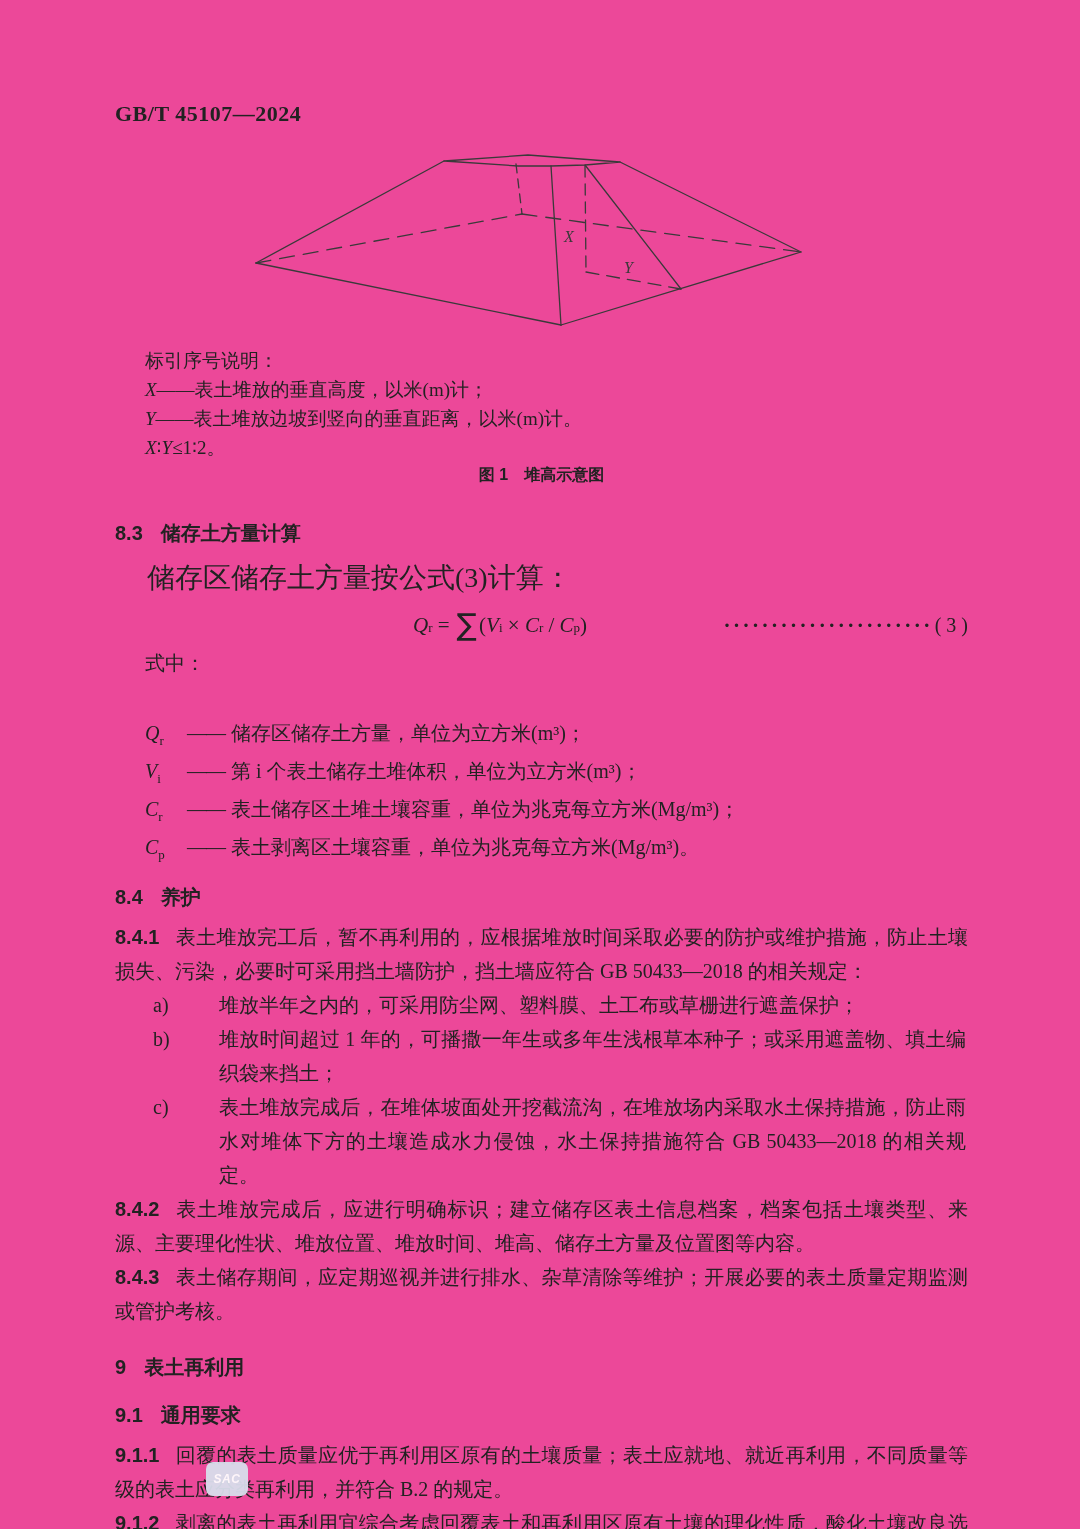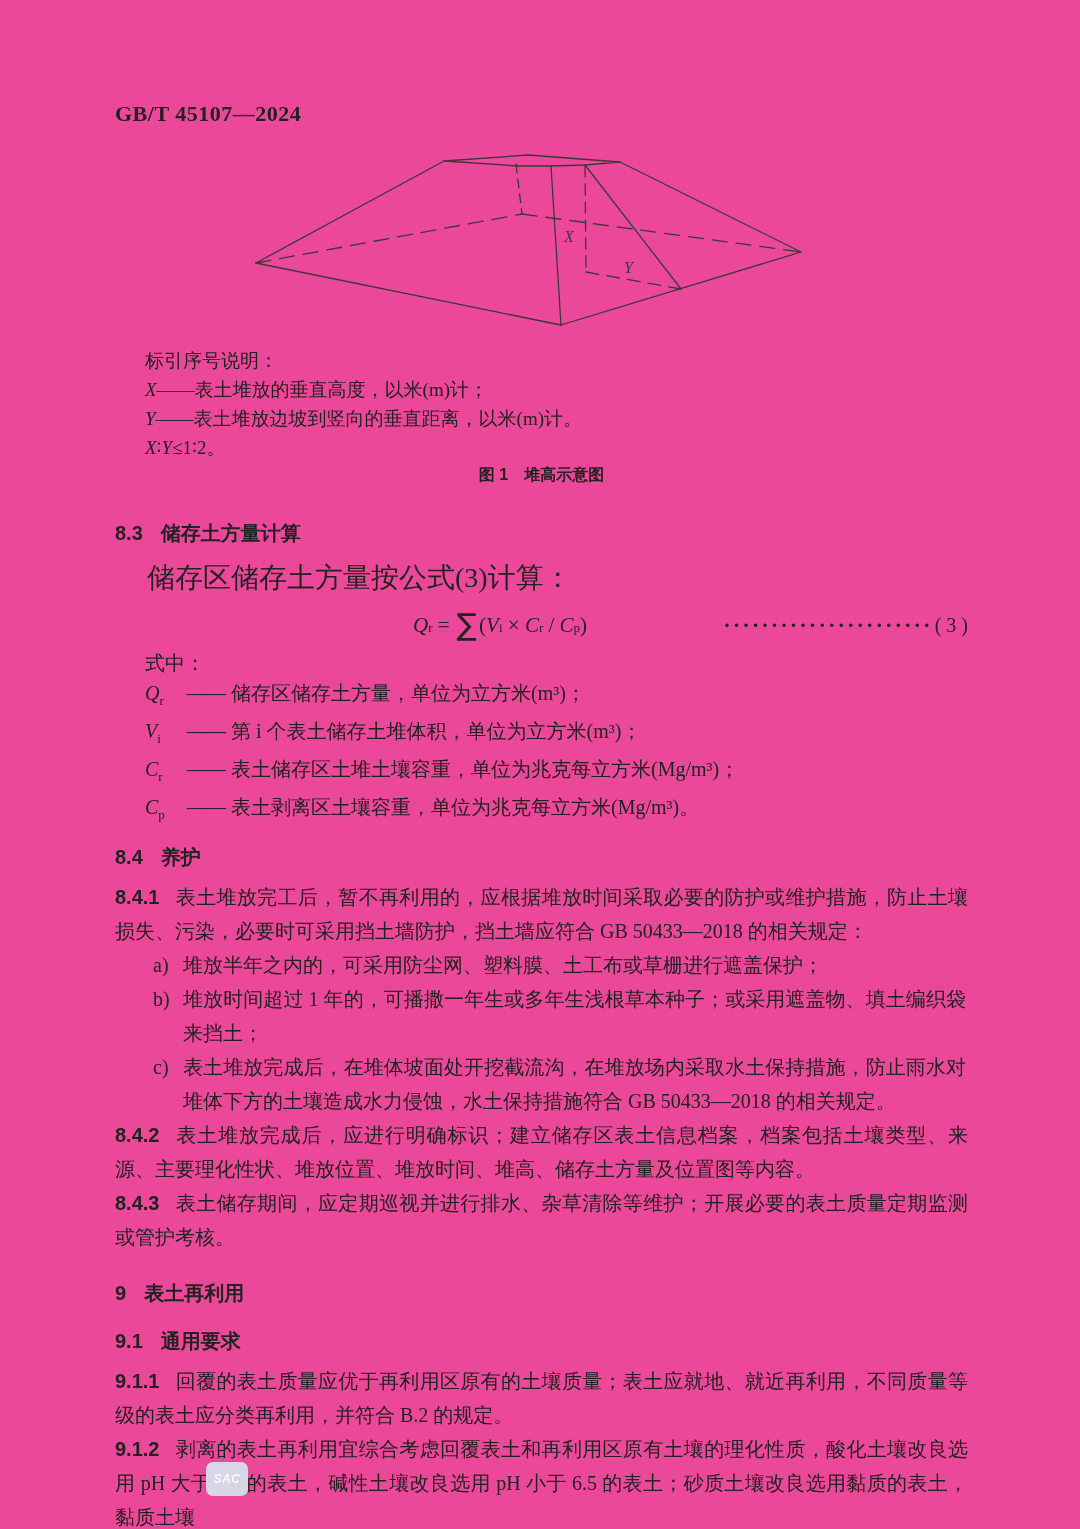--- a/index.html
+++ b/index.html
@@ -32,39 +32,39 @@
   .formula-row { margin-top:12px; height:44px; display:flex; align-items:baseline; font-size:21px; }
   .formula-left { margin-left:298px; display:inline-flex; align-items:baseline; white-space:pre; }
   .formula-left .var { font-style:italic; font-family:"Liberation Serif","DejaVu Serif",serif; }
   .formula-left sub { font-size:13px; }
   .sigma { font-size:30px; position:relative; top:3px; padding:0 2px; font-family:"DejaVu Sans","Liberation Sans",sans-serif; }
   .formula-right { margin-left:auto; display:inline-flex; align-items:baseline; }
   .leader-dots { font-weight:bold; letter-spacing:2.5px; font-size:21px; }
   .eq-num { font-size:20px; padding-left:2px; }
 
   .where-label { margin-left:30px; font-size:20px; line-height:30px; }
-  .where-list { margin-left:30px; }
+  .where-list { margin-left:30px;margin-top:40px; }
   .where-row { display:flex; font-size:20px; line-height:31px; }
   .where-row .wsym { width:42px; font-style:italic; font-family:"Liberation Serif","DejaVu Serif",serif; }
   .where-row .wsym sub { font-size:13px; font-style:normal; }
   .where-row .wdash { padding-right:6px; letter-spacing:-1px; }
   .where-row .wdesc { flex:1; }
 
   .h-sub { margin-top:14px; font-weight:bold; font-size:20px; line-height:26px;
     font-family:"Liberation Sans","DejaVu Sans",sans-serif; }
   .h-sub .gap { display:inline-block; width:18px; }
 
   .clause { margin:0; margin-top:10px; font-size:20px; line-height:34px; text-align:justify; }
   .clause .num { font-family:"Liberation Sans","DejaVu Sans",sans-serif; font-weight:bold; padding-right:16px; }
   .clause.tight { margin-top:0; }
 
   .abc-list { margin:0; }
   .abc-item { display:flex; font-size:20px; line-height:34px; }
   .abc-item .lbl { width:30px; margin-left:38px; flex:none; }
-  .abc-item .txt { flex:1; text-align:justify; padding-right:2px; }
+  .abc-item .txt { flex:1; text-align:justify; padding-right:2px;margin-left:36px; }
 
   .watermark {
     position:absolute; left:206px; top:1462px; width:42px; height:34px;
     background:#d9deec; border-radius:7px; display:flex; align-items:center; justify-content:center;
     color:#ffffff; font-style:italic; font-weight:bold; font-size:12px; letter-spacing:.5px;
     font-family:"Liberation Sans","DejaVu Sans",sans-serif; opacity:.95;
   }
 </style>
 </head>
 <body>

